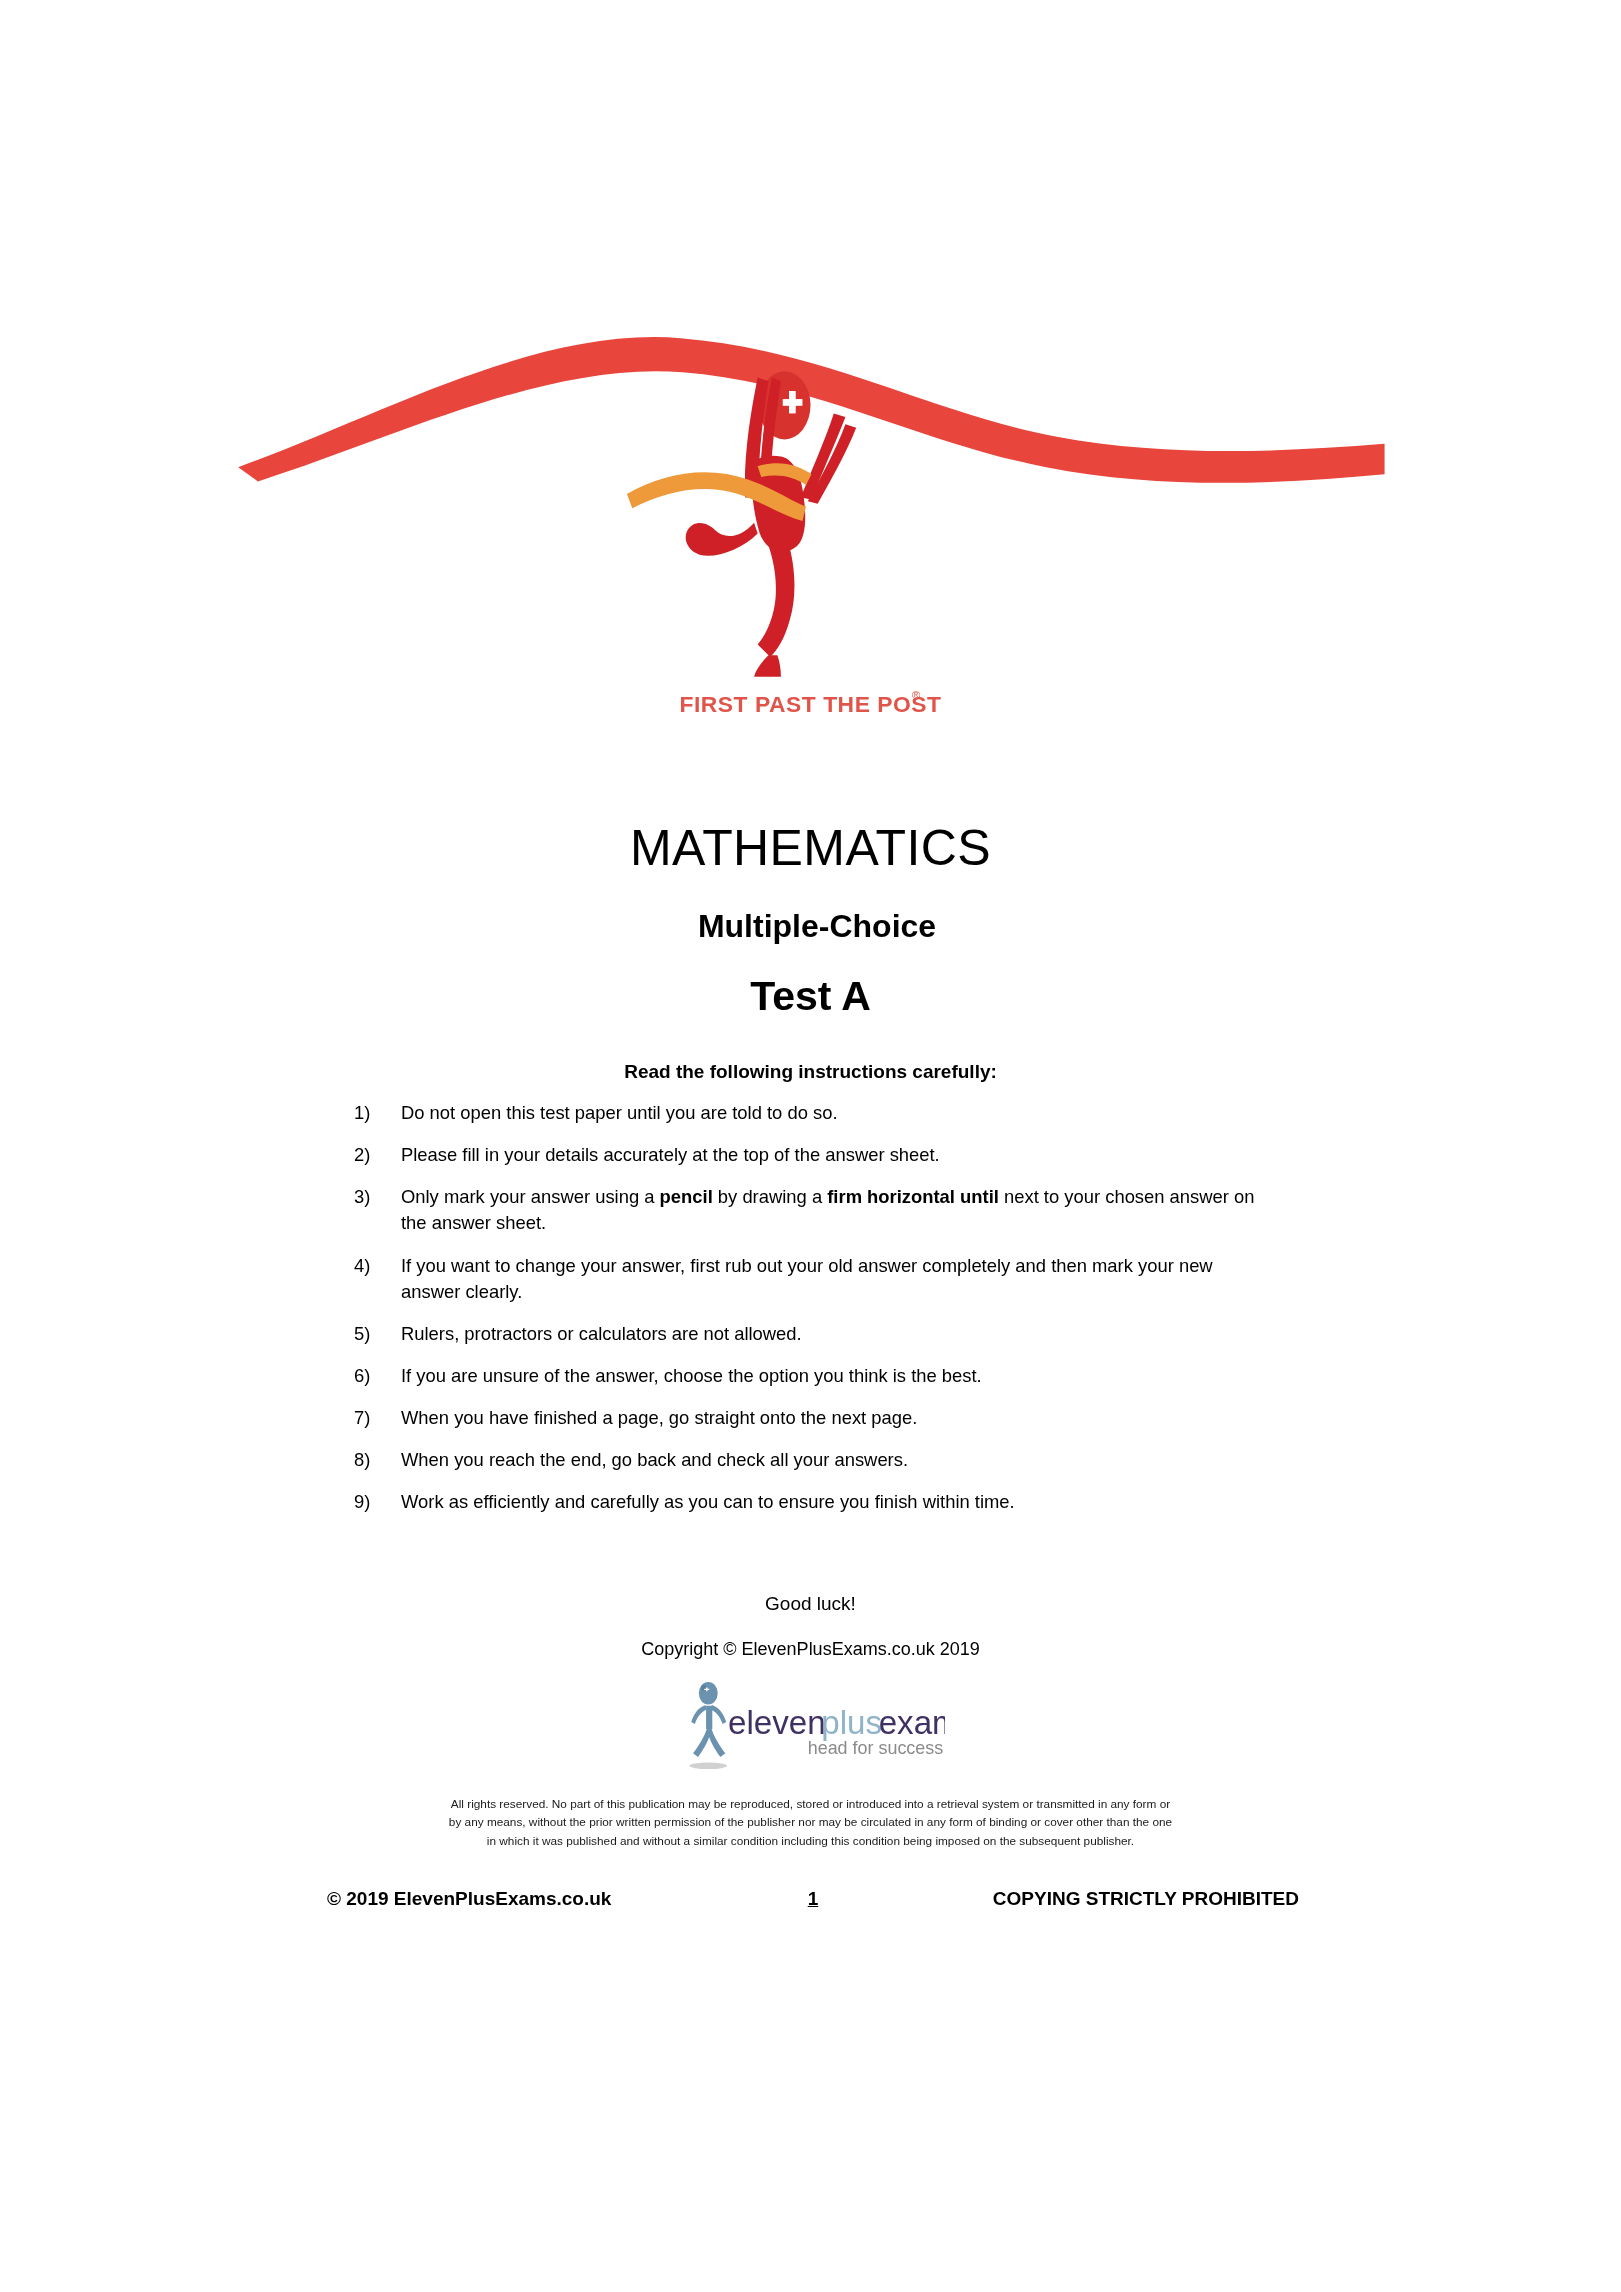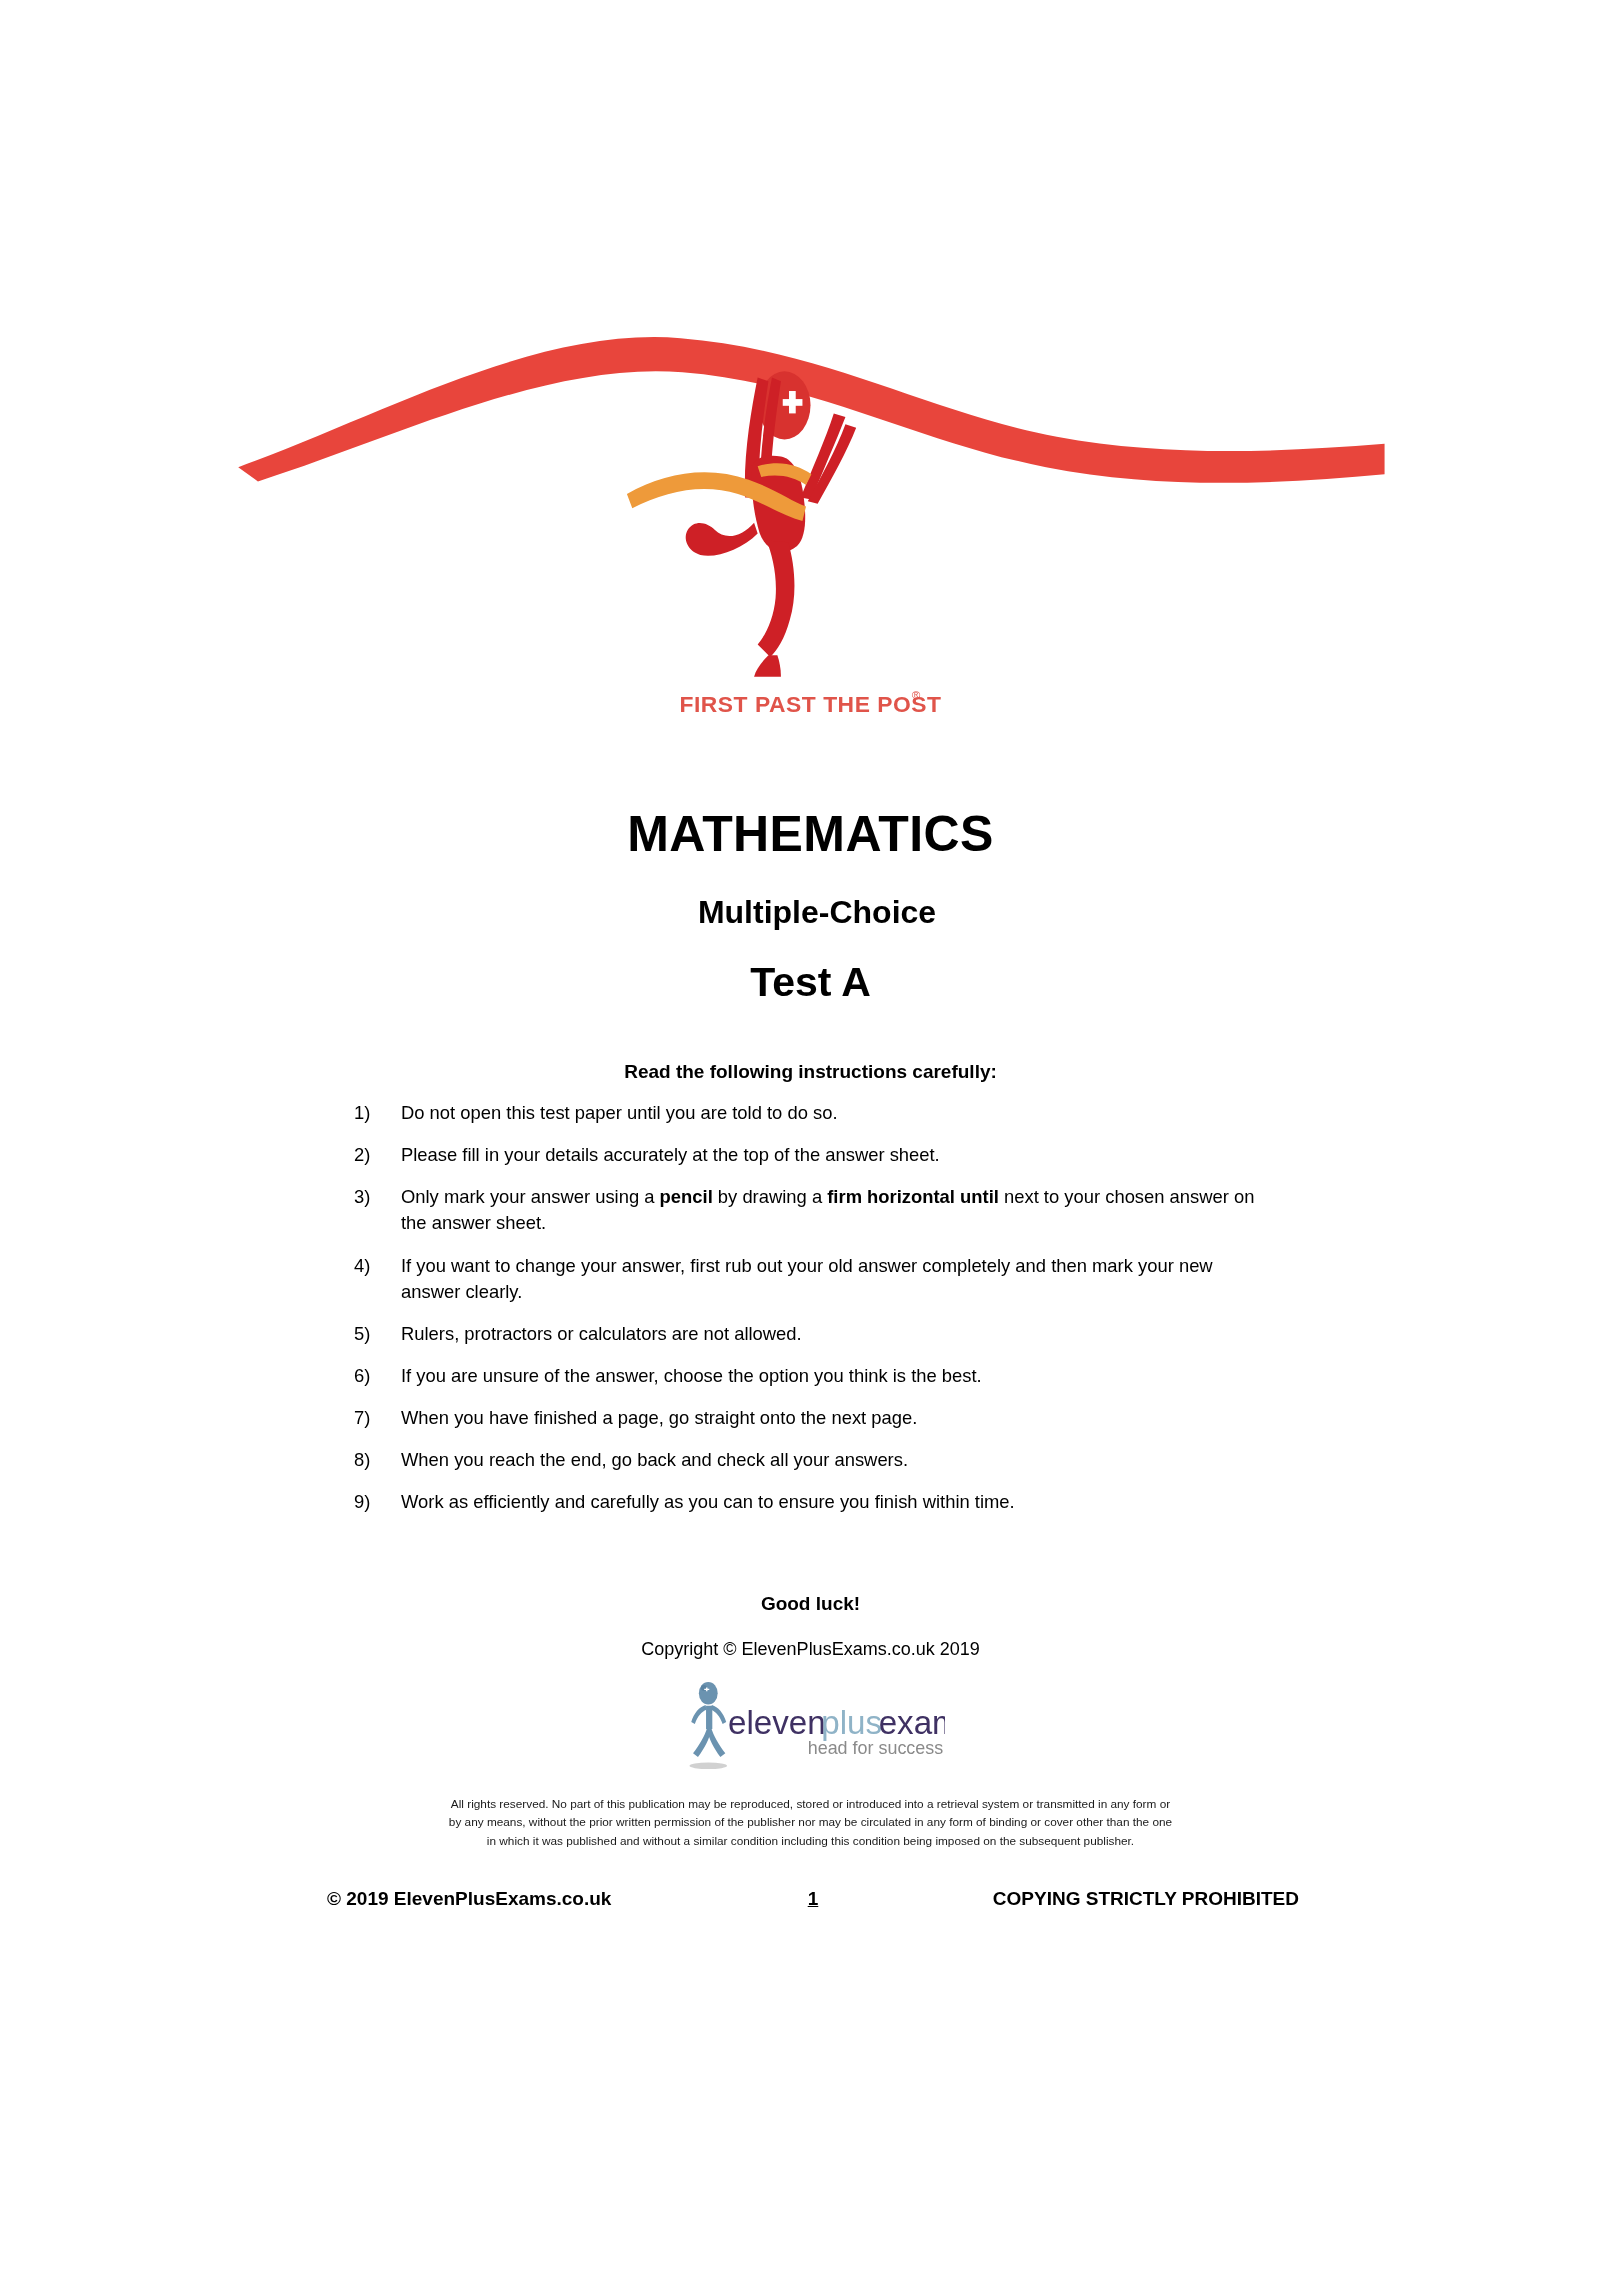--- a/index.html
+++ b/index.html
@@ -39,24 +39,24 @@
   
   .title-stack {
     position: absolute;
     left: 0;
     top: 806px;
     width: 1621px;
     text-align: center;
   }
   .title-main {
     font-size: 50px;
-    font-weight: bold;
+    font-weight: normal;
     letter-spacing: 0.4px;
     line-height: 1.15;
-    margin: 0;
+    margin: 14px;
   }
   .title-sub {
     font-size: 32px;
     font-weight: bold;
     line-height: 1.15;
     margin: 30px 0 0 13px;
   }
   .title-test {
     font-size: 41px;
     font-weight: bold;
@@ -97,21 +97,21 @@
   }
   .instr-text b { font-weight: bold; }
 
   .good-luck {
     position: absolute;
     left: 0;
     top: 1593px;
     width: 1621px;
     text-align: center;
     font-size: 19px;
-    font-weight: bold;
+    font-weight: normal;
   }
 
   .copyright-line {
     position: absolute;
     left: 0;
     top: 1639px;
     width: 1621px;
     text-align: center;
     font-size: 18px;
   }

